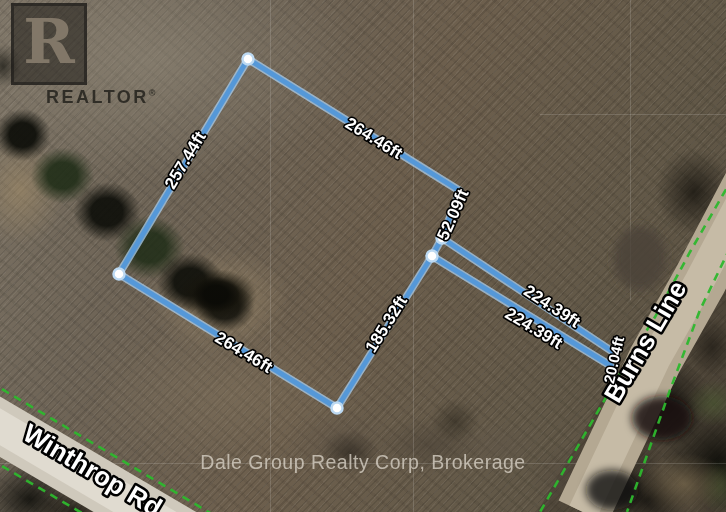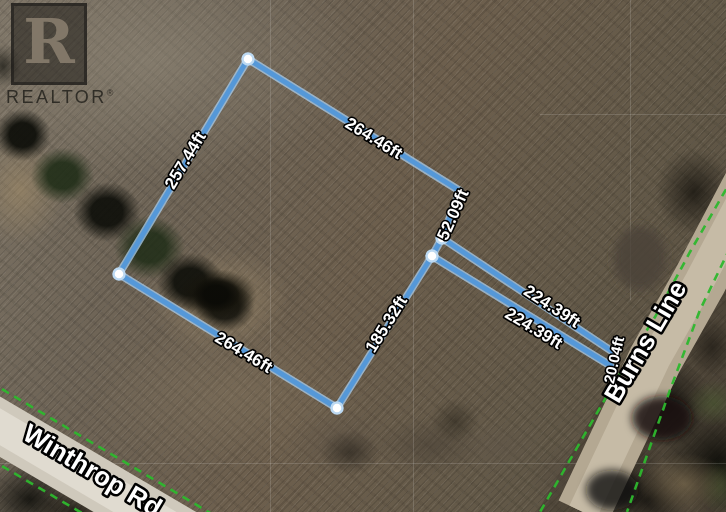--- a/index.html
+++ b/index.html
@@ -32,22 +32,22 @@
     width:70px;height:76px;margin-left:5px;
     background:rgba(26,24,21,.52);border:3px solid rgba(26,24,21,.55);
     display:flex;align-items:center;justify-content:center;
   }
   .wm-letter{
     font-family:"DejaVu Serif","Liberation Serif",serif;font-weight:bold;
     font-size:62px;line-height:1;color:rgba(133,122,106,.95);
     transform:translateY(-2px);
   }
   .wm-brand{
-    margin-top:2px;font-size:18px;font-weight:400;letter-spacing:2.5px;
-    color:rgba(32,30,26,.82);white-space:nowrap;
+    margin-top:2px;font-size:18px;font-weight:700;letter-spacing:2.5px;
+    color:rgba(32,30,26,.82);white-space:nowrap;margin-left:40px;
   }
   .wm-brand sup{font-size:9px;letter-spacing:0;}
 </style>
 </head>
 <body>
 
 <div class="stage">
 
   <div class="striations"></div>
 
@@ -152,14 +152,15 @@
     </g>
   </svg>
 
   <div class="watermark">
     <div class="wm-square">
       <span class="wm-letter">R</span>
     </div>
     <div class="wm-brand"><span>REALTOR</span><sup>®</sup></div>
   </div>
 
+  <div class="credit">Dale Group Realty Corp, Brokerage</div>
 
 </div>
 
 </body></html>

